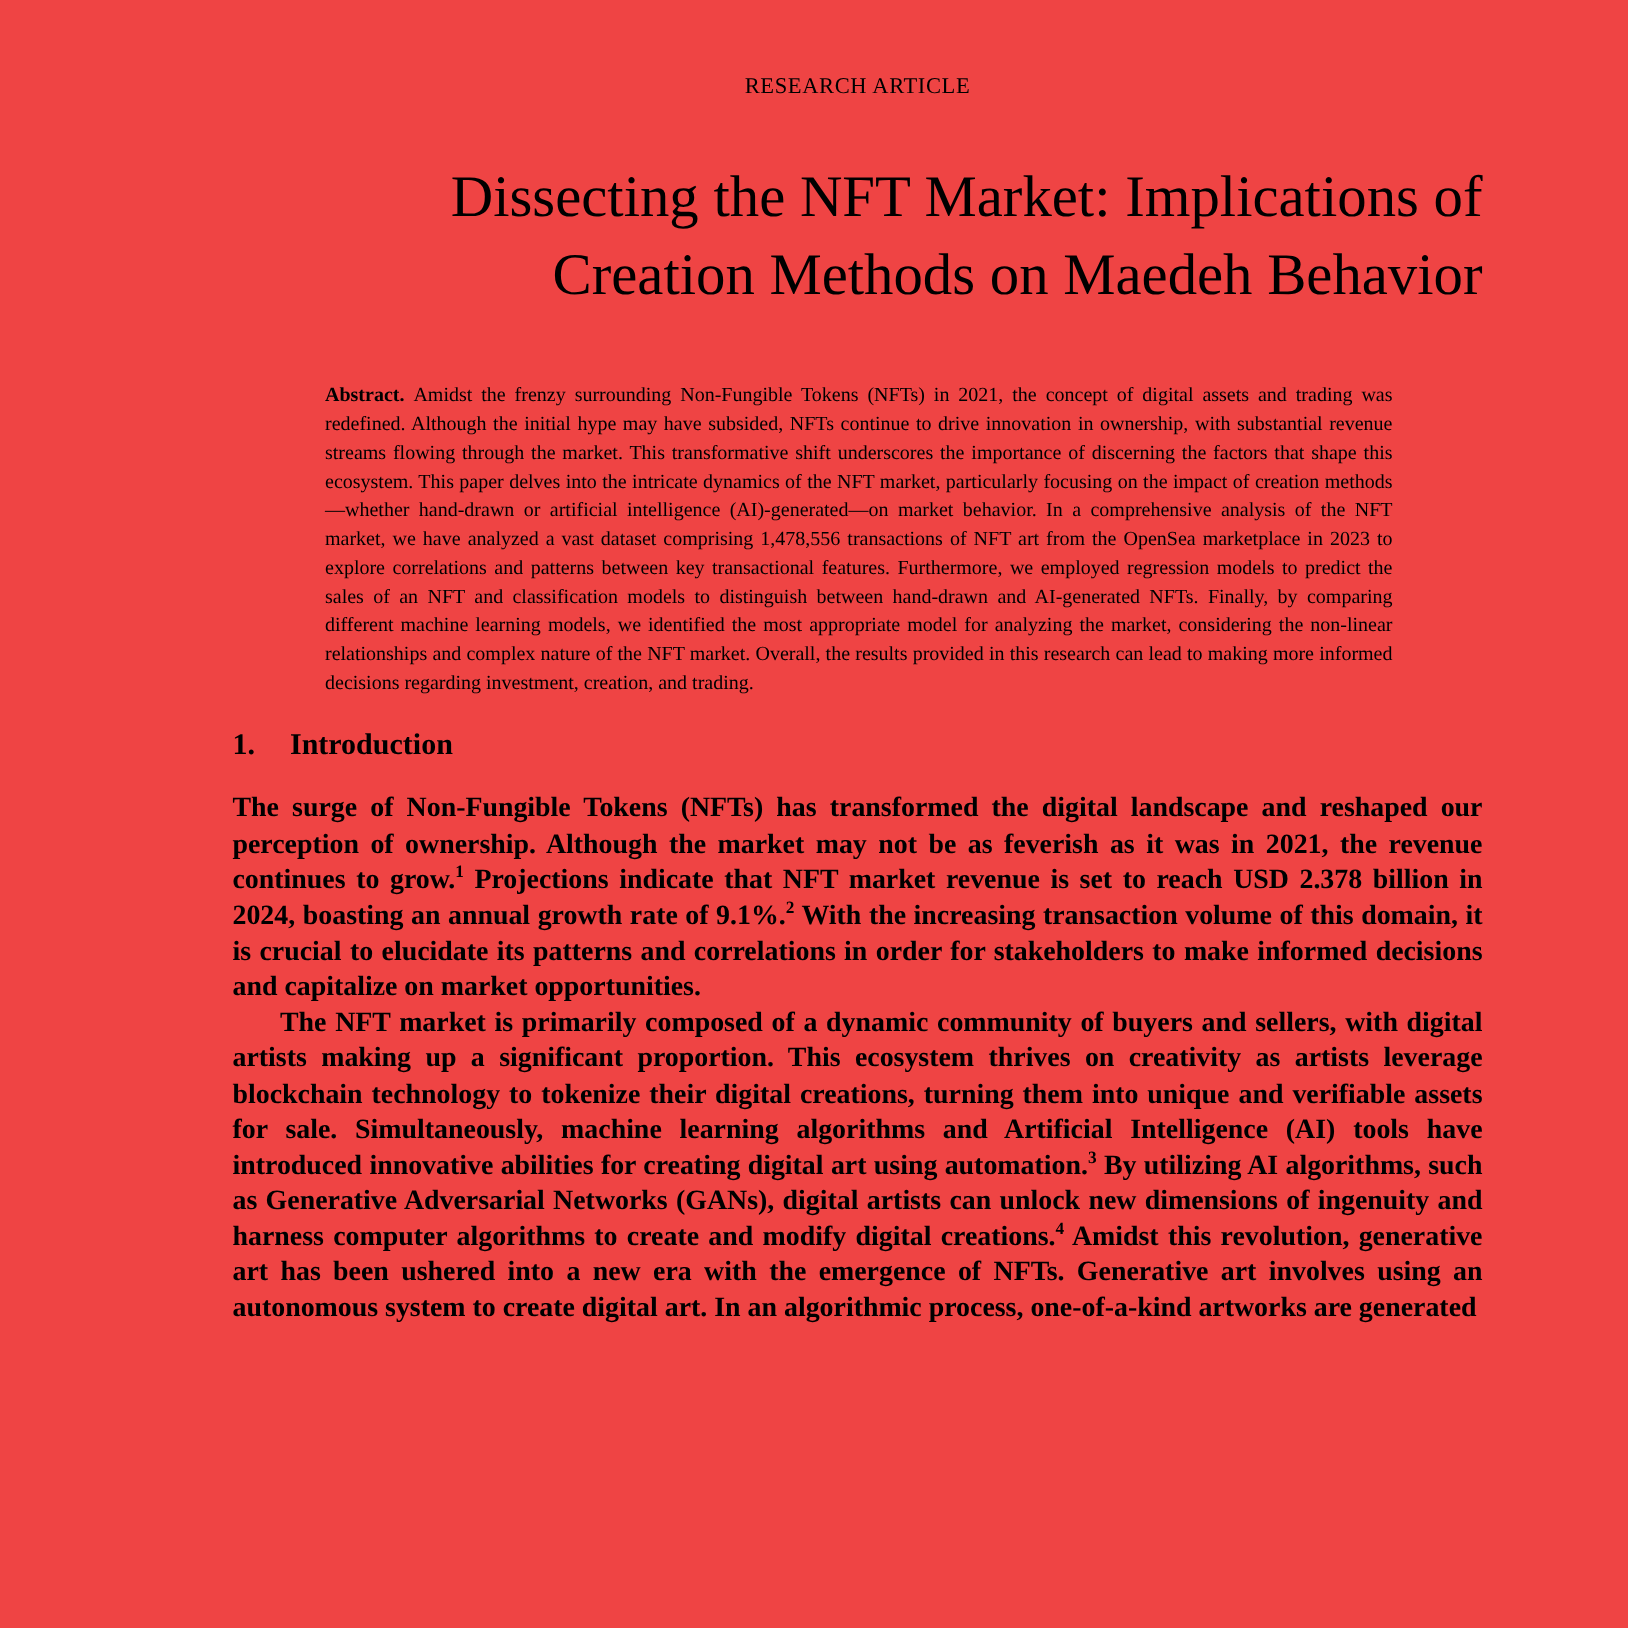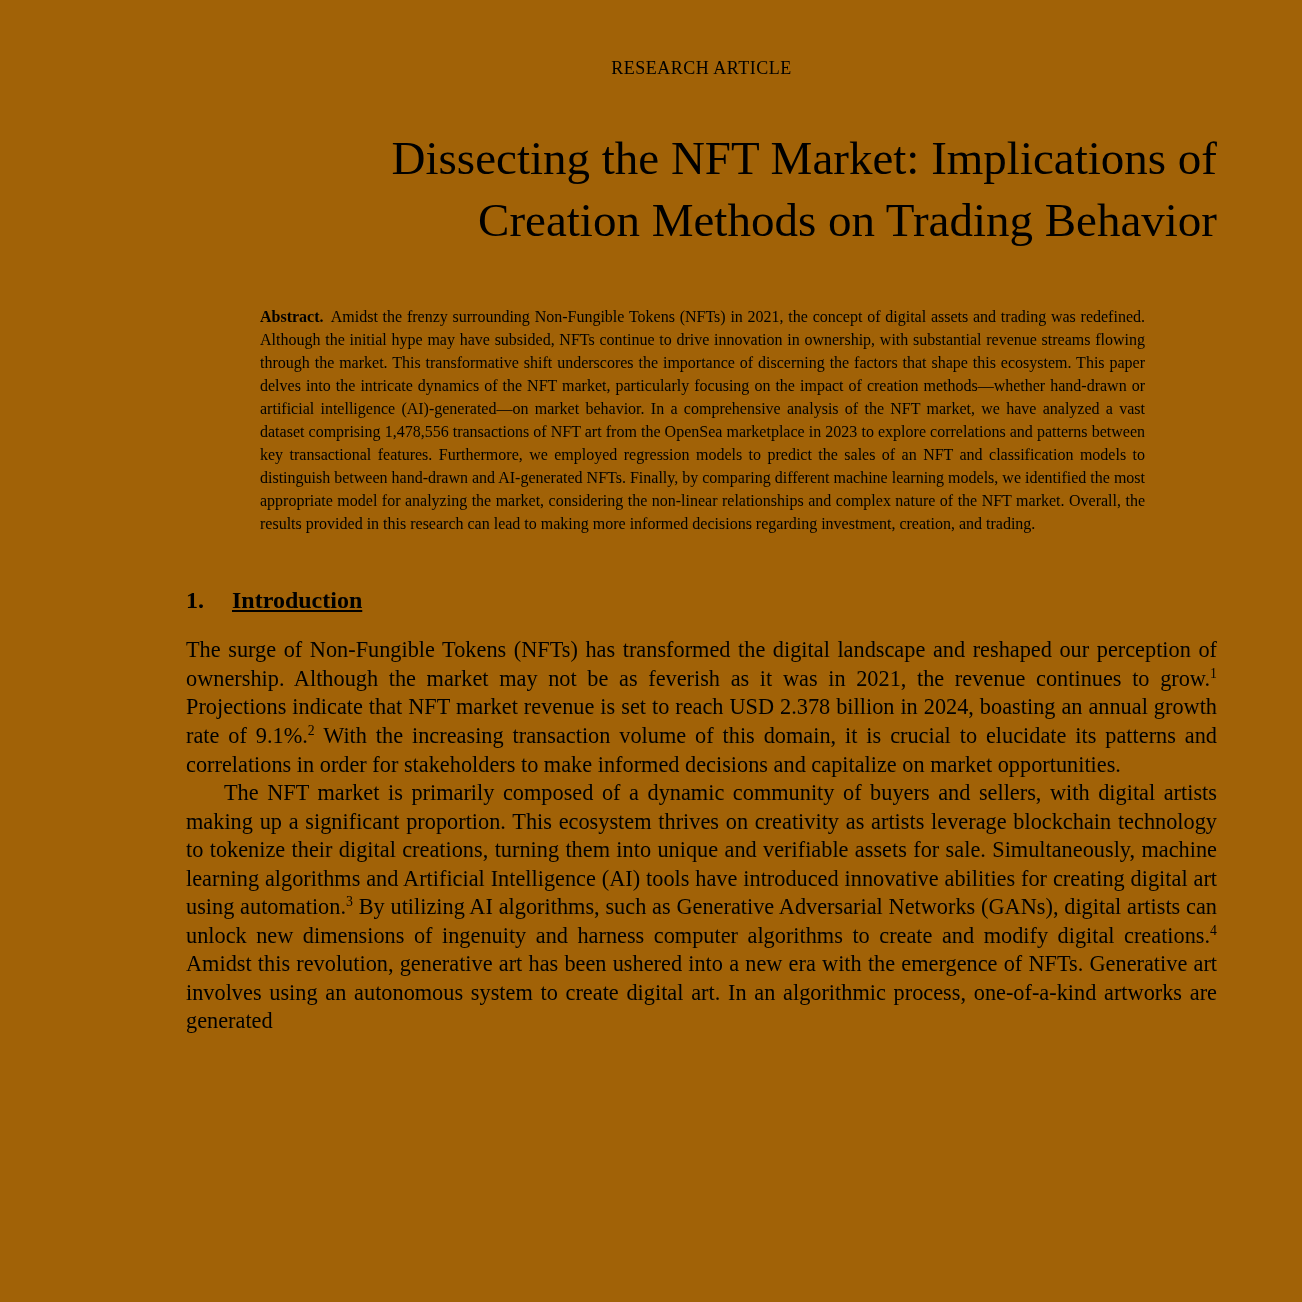--- a/index.html
+++ b/index.html
@@ -5,26 +5,26 @@
   html, body {
     margin: 0;
     padding: 0;
     background: #ffffff;
   }
   .page {
     position: relative;
     width: 1302px;
     height: 1302px;
     margin: 0 auto;
-    background: #a16207;
+    background: #ef4444;
     color: #000000;
     font-family: "Liberation Serif", "DejaVu Serif", serif;
     overflow: hidden;
     box-sizing: border-box;
-    padding: 58px 85px 0 186px;
+    padding: 58px 116px 0 186px;
   }
   .kicker {
     text-align: center;
     font-size: 18px;
     letter-spacing: 0.5px;
     margin: 0 0 0 0;
   }
   .title {
     margin: 48px 0 0 0;
     font-size: 47px;
@@ -46,34 +46,34 @@
     margin: 54px 72px 0 74px;
     font-size: 16px;
     line-height: 1.44;
     text-align: justify;
   }
   .abstract-label {
     font-weight: bold;
     margin-right: 0.45em;
   }
   .section-heading {
-    margin: 52px 0 0 0;
+    margin: 25px 0 0 0;
     font-size: 24px;
     font-weight: bold;
-    text-decoration: underline;
   }
   .sec-num {
     display: inline-block;
     min-width: 46px;
   }
   .body-par {
     margin: 0;
     font-size: 22.3px;
     line-height: 1.28;
     text-align: justify;
+    font-weight: bold;
   }
   .body-par.first {
     margin-top: 22px;
   }
   .body-par.indent {
     text-indent: 38px;
   }
   .body-par sup {
     font-size: 0.62em;
     line-height: 0;
@@ -81,21 +81,21 @@
 </style>
 </head>
 <body>
 
 <div class="page">
 
   <div class="kicker">RESEARCH ARTICLE</div>
 
   <h1 class="title">
     <span class="title-line">Dissecting the NFT Market: Implications of</span>
-    <span class="title-line">Creation Methods on Trading Behavior</span>
+    <span class="title-line">Creation Methods on Maedeh Behavior</span>
   </h1>
 
 
   <div class="abstract">
     <span class="abstract-label">Abstract.</span><span>Amidst the frenzy surrounding Non-Fungible Tokens (NFTs) in 2021, the concept of digital assets and trading was redefined. Although the initial hype may have subsided, NFTs continue to drive innovation in ownership, with substantial revenue streams flowing through the market. This transformative shift underscores the importance of discerning the factors that shape this ecosystem. This paper delves into the intricate dynamics of the NFT market, particularly focusing on the impact of creation methods—whether hand-drawn or artificial intelligence (AI)-generated—on market behavior. In a comprehensive analysis of the NFT market, we have analyzed a vast dataset comprising 1,478,556 transactions of NFT art from the OpenSea marketplace in 2023 to explore correlations and patterns between key transactional features. Furthermore, we employed regression models to predict the sales of an NFT and classification models to distinguish between hand-drawn and AI-generated NFTs. Finally, by comparing different machine learning models, we identified the most appropriate model for analyzing the market, considering the non-linear relationships and complex nature of the NFT market. Overall, the results provided in this research can lead to making more informed decisions regarding investment, creation, and trading.</span>
   </div>
 
   <h2 class="section-heading">
     <span class="sec-num">1.</span><span>Introduction</span>
   </h2>

